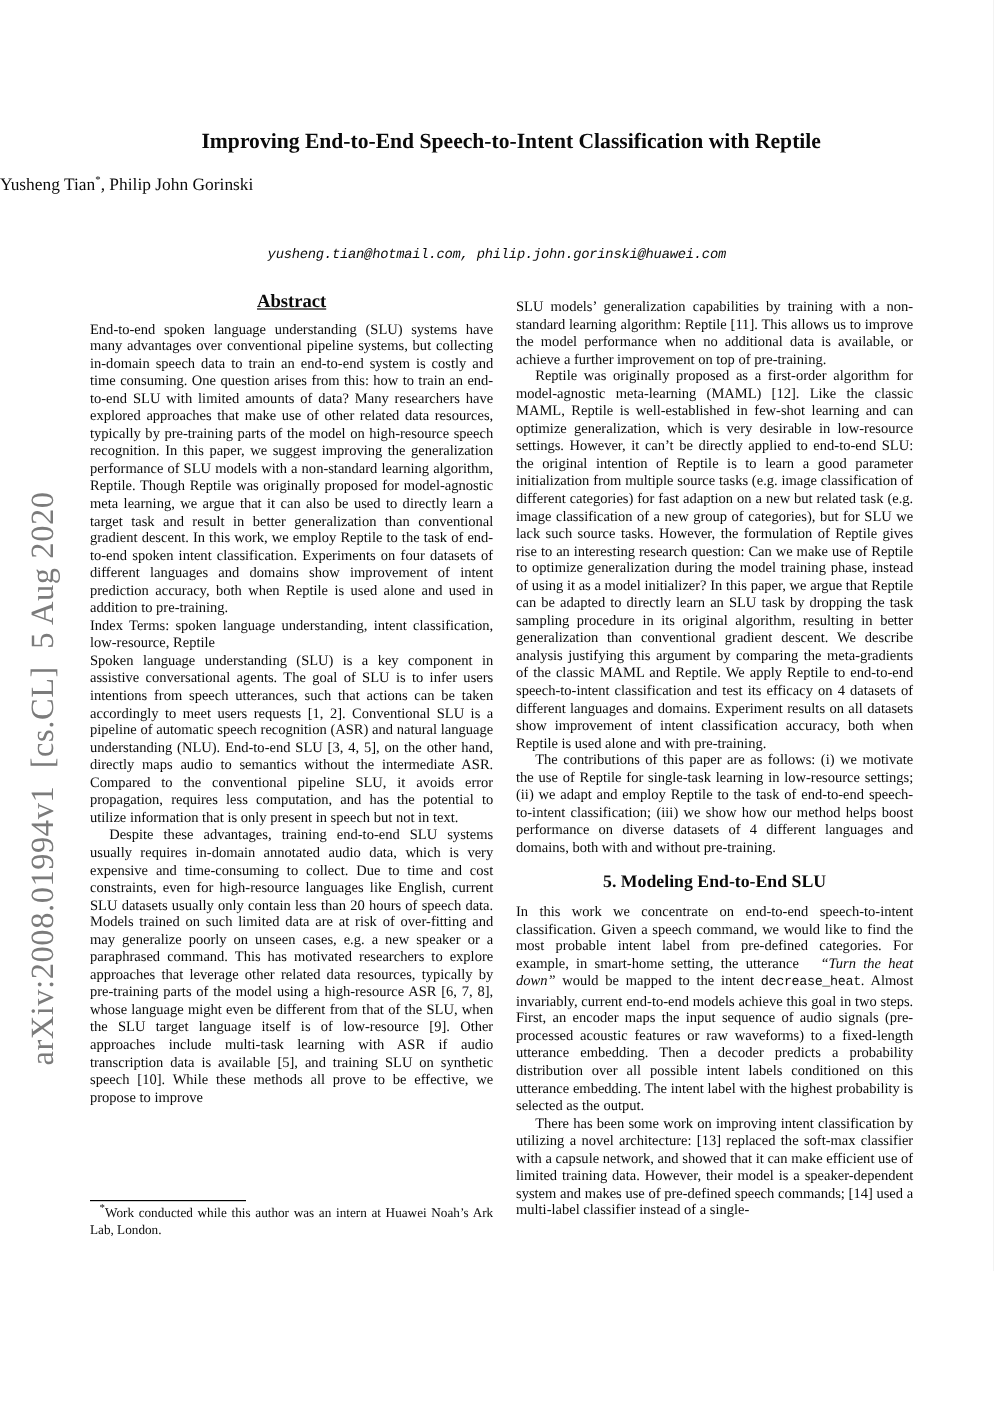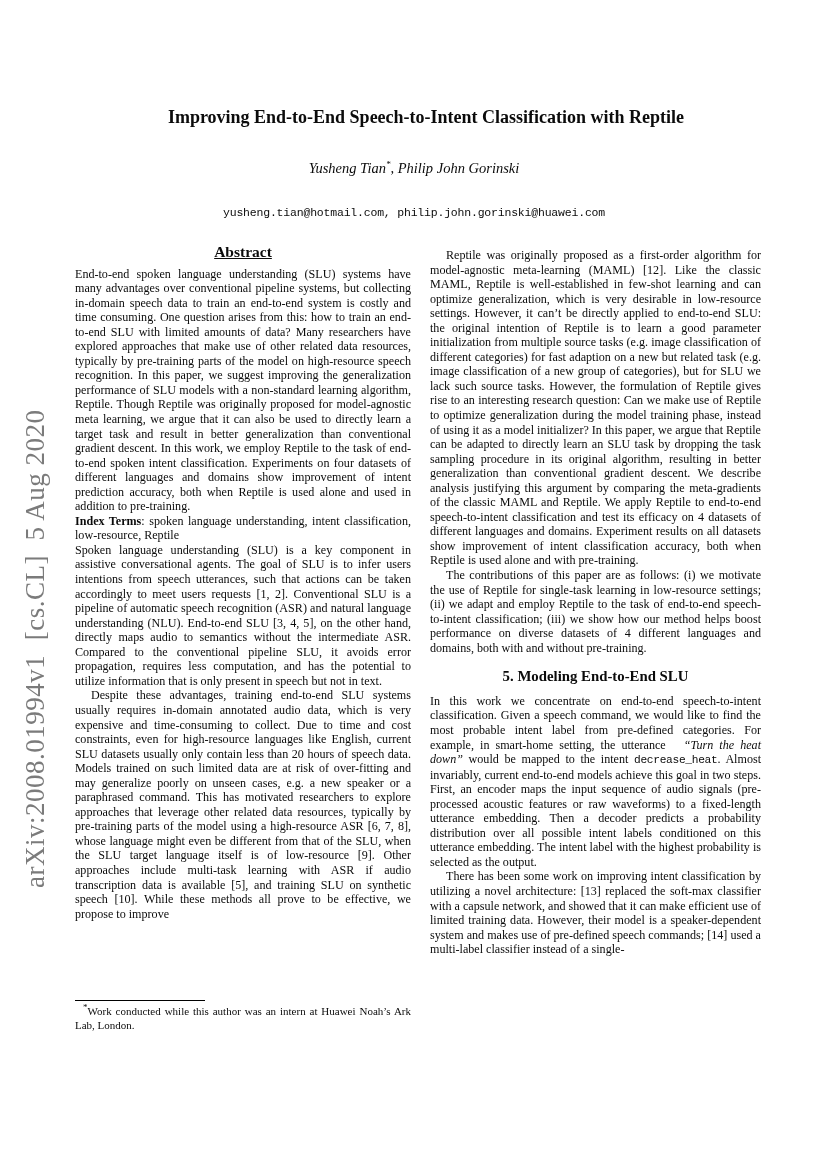--- a/index.html
+++ b/index.html
@@ -28,38 +28,36 @@
     position: absolute;
     top: 107px; left: 0; width: 100%;
     text-align: center;
     font-size: 18px;
     font-weight: bold;
     margin-left: 12px;
   }
   .authors-line {
     position: absolute;
     top: 146px; left: 0; width: 100%;
-    text-align: center;
     font-size: 14.5px;
-    font-style: italic;
-    margin-top: 14px;
   }
   .affiliation {
     position: absolute;
     top: 181px; left: 0; width: 100%;
     text-align: center;
     font-size: 14.5px;
   }
   .emails {
     position: absolute;
     top: 206px; left: 0; width: 100%;
     text-align: center;
     font-family: "Liberation Mono", monospace;
     font-size: 11.5px;
     letter-spacing: -0.2px;
+    font-style: italic;
   }
   sup.mark {
     font-size: 9px;
     vertical-align: super;
     line-height: 0;
   }
   .col {
     position: absolute;
     top: 245px;
     font-size: 12.1px;
@@ -76,21 +74,21 @@
     font-size: 15.5px;
     margin: 0 0 7px 0;
     text-decoration: underline;
   }
   .sec-heading {
     text-align: center;
     font-weight: bold;
     font-size: 14.8px;
     margin: 14px 0 10px 0;
   }
-  .bold { font-weight: bold; margin-top: 44px; }
+  .bold { font-weight: normal; margin-top: 44px; }
   .it { font-style: italic; margin-left: 12px; }
   .mono {
     font-family: "Liberation Mono", monospace;
     font-size: 11.2px;
     letter-spacing: -0.3px;
   }
   .footnote {
     position: absolute;
     left: 75px; top: 1000px; width: 336px;
     font-size: 11px;
@@ -123,20 +121,21 @@
   <div class="col col-left">
     <div class="abstract-heading">Abstract</div>
     <p>End-to-end spoken language understanding (SLU) systems have many advantages over conventional pipeline systems, but collecting in-domain speech data to train an end-to-end system is costly and time consuming. One question arises from this: how to train an end-to-end SLU with limited amounts of data? Many researchers have explored approaches that make use of other related data resources, typically by pre-training parts of the model on high-resource speech recognition. In this paper, we suggest improving the generalization performance of SLU models with a non-standard learning algorithm, Reptile. Though Reptile was originally proposed for model-agnostic meta learning, we argue that it can also be used to directly learn a target task and result in better generalization than conventional gradient descent. In this work, we employ Reptile to the task of end-to-end spoken intent classification. Experiments on four datasets of different languages and domains show improvement of intent prediction accuracy, both when Reptile is used alone and used in addition to pre-training.</p>
     <p><span class="bold">Index Terms</span><span>: spoken language understanding, intent classification, low-resource, Reptile</span></p>
 
     <p>Spoken language understanding (SLU) is a key component in assistive conversational agents.  The goal of SLU is to infer users intentions from speech utterances, such that actions can be taken accordingly to meet users requests [1, 2].  Conventional SLU is a pipeline of automatic speech recognition (ASR) and natural language understanding (NLU). End-to-end SLU [3, 4, 5], on the other hand, directly maps audio to semantics without the intermediate ASR. Compared to the conventional pipeline SLU, it avoids error propagation, requires less computation, and has the potential to utilize information that is only present in speech but not in text.</p>
     <p class="indent">Despite these advantages, training end-to-end SLU systems usually requires in-domain annotated audio data, which is very expensive and time-consuming to collect. Due to time and cost constraints, even for high-resource languages like English, current SLU datasets usually only contain less than 20 hours of speech data. Models trained on such limited data are at risk of over-fitting and may generalize poorly on unseen cases, e.g. a new speaker or a paraphrased command.  This has motivated researchers to explore approaches that leverage other related data resources, typically by pre-training parts of the model using a high-resource ASR [6, 7, 8], whose language might even be different from that of the SLU, when the SLU target language itself is of low-resource [9].  Other approaches include multi-task learning with ASR if audio transcription data is available [5], and training SLU on synthetic speech [10].  While these methods all prove to be effective, we propose to improve</p>
   </div>
 
   <div class="col col-right">
+    <p>SLU models’ generalization capabilities by training with a non-standard learning algorithm: Reptile [11]. This allows us to improve the model performance when no additional data is available, or achieve a further improvement on top of pre-training.</p>
     <p class="indent">Reptile was originally proposed as a first-order algorithm for model-agnostic meta-learning (MAML) [12]. Like the classic MAML, Reptile is well-established in few-shot learning and can optimize generalization, which is very desirable in low-resource settings.  However, it can’t be directly applied to end-to-end SLU: the original intention of Reptile is to learn a good parameter initialization from multiple source tasks (e.g.  image classification of different categories) for fast adaption on a new but related task (e.g.  image classification of a new group of categories), but for SLU we lack such source tasks.  However, the formulation of Reptile gives rise to an interesting research question: Can we make use of Reptile to optimize generalization during the model training phase, instead of using it as a model initializer?  In this paper, we argue that Reptile can be adapted to directly learn an SLU task by dropping the task sampling procedure in its original algorithm, resulting in better generalization than conventional gradient descent.  We describe analysis justifying this argument by comparing the meta-gradients of the classic MAML and Reptile.  We apply Reptile to end-to-end speech-to-intent classification and test its efficacy on 4 datasets of different languages and domains.  Experiment results on all datasets show improvement of intent classification accuracy, both when Reptile is used alone and with pre-training.</p>
     <p class="indent">The contributions of this paper are as follows: (i) we motivate the use of Reptile for single-task learning in low-resource settings; (ii) we adapt and employ Reptile to the task of end-to-end speech-to-intent classification; (iii) we show how our method helps boost performance on diverse datasets of 4 different languages and domains, both with and without pre-training.</p>
 
     <div class="sec-heading">5.  Modeling End-to-End SLU</div>
     <p><span>In this work we concentrate on end-to-end speech-to-intent classification.  Given a speech command, we would like to find the most probable intent label from pre-defined categories. For example, in smart-home setting, the utterance </span><span class="it">“Turn the heat down”</span><span> would be mapped to the intent </span><span class="mono">decrease_heat</span><span>. Almost invariably, current end-to-end models achieve this goal in two steps.  First, an encoder maps the input sequence of audio signals (pre-processed acoustic features or raw waveforms) to a fixed-length utterance embedding.  Then a decoder predicts a probability distribution over all possible intent labels conditioned on this utterance embedding.  The intent label with the highest probability is selected as the output.</span></p>
     <p class="indent">There has been some work on improving intent classification by utilizing a novel architecture: [13] replaced the soft-max classifier with a capsule network, and showed that it can make efficient use of limited training data. However, their model is a speaker-dependent system and makes use of pre-defined speech commands; [14] used a multi-label classifier instead of a single-</p>
   </div>
 
   <div class="footnote">
     <div class="footnote-rule"></div>

